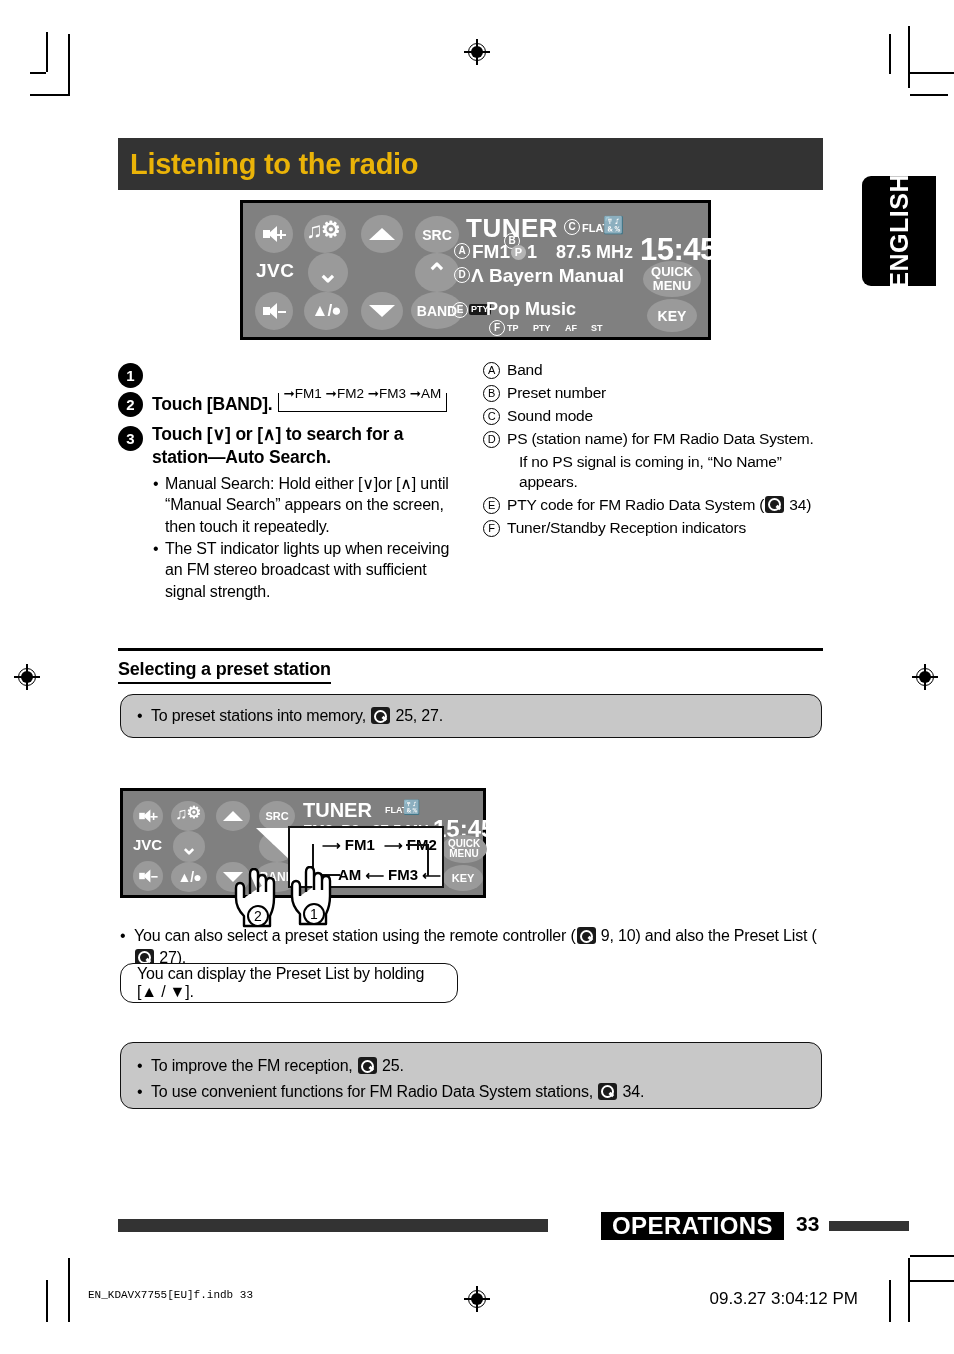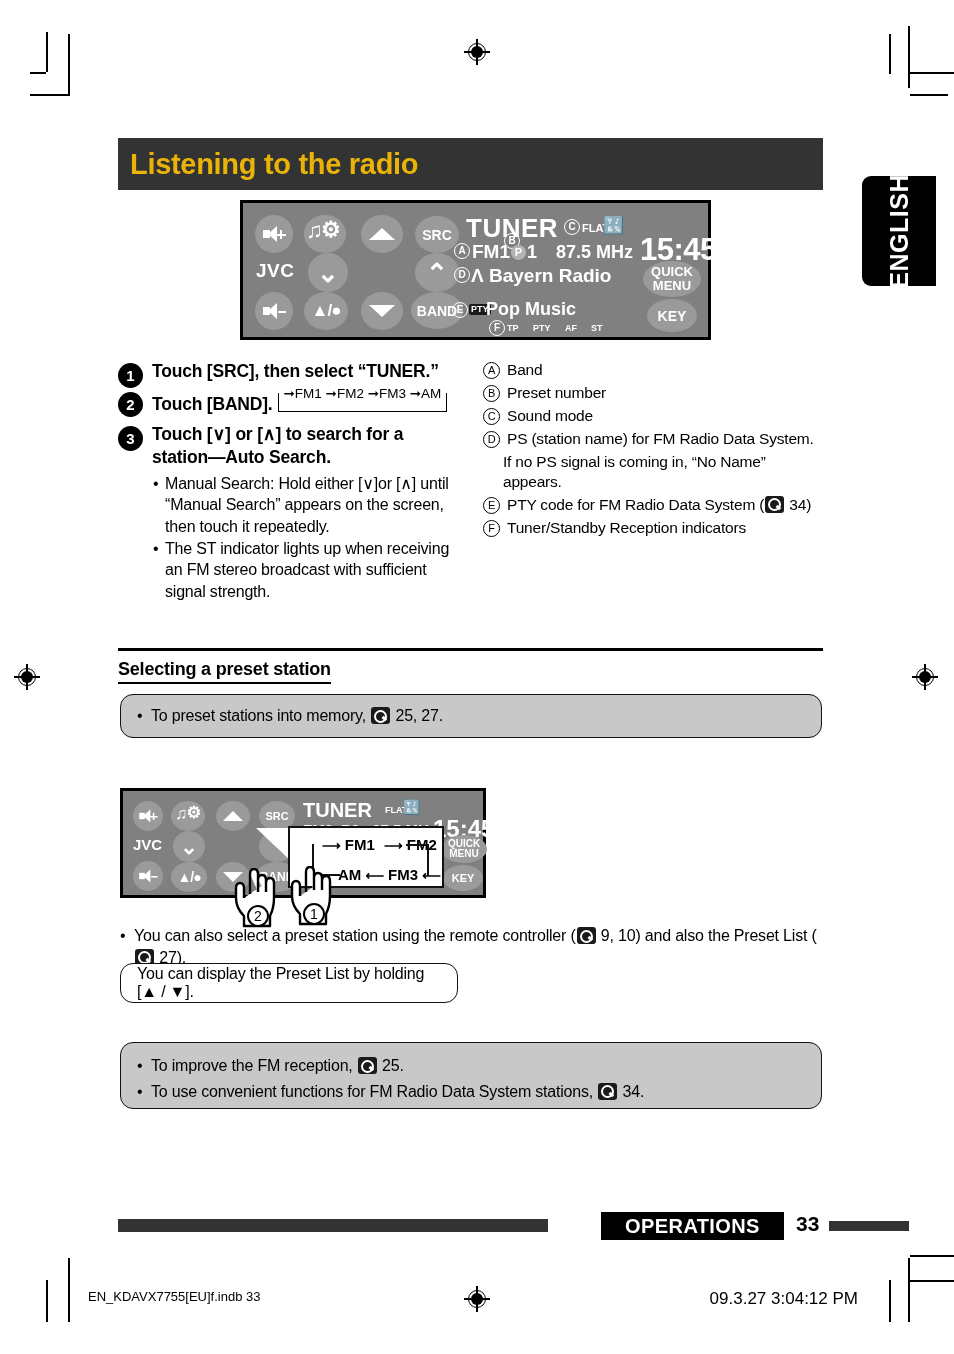--- a/index.html
+++ b/index.html
@@ -126,21 +126,21 @@
 
   
   .legend { position:absolute; left:483px; top:360px; width:340px; }
   .legend-row { display:flex; align-items:flex-start; font-size:15.5px; line-height:1.32; margin-bottom:2.5px; letter-spacing:-0.2px;}
   .legend-mark {
     flex:0 0 auto; width:17px; height:17px; border-radius:50%;
     border:1.3px solid #000; font-size:11px; font-weight:normal;
     display:flex; align-items:center; justify-content:center;
     margin-right:7px; margin-top:2px;
   }
-  .legend-cont { margin-left:20px; font-size:15.5px; line-height:1.32; letter-spacing:-0.2px;}
+  .legend-cont { margin-left:36px; font-size:15.5px; line-height:1.32; letter-spacing:-0.2px;}
 
   
   .mag {
     display:inline-block; width:19px; height:17px; background:#1a1a1a;
     border-radius:3px; position:relative; vertical-align:-3px; margin:0 1px;
   }
   .mag::before {
     content:""; position:absolute; left:3px; top:2.5px; width:9px; height:9px;
     border:2px solid #fff; border-radius:50%;
   }
@@ -185,26 +185,26 @@
   }
 
   
   .hand { position:absolute; z-index:8; }
 
   
   .foot-rule-l { position:absolute; left:118px; top:1219px; width:430px; height:13px; background:#333; }
   .foot-rule-r { position:absolute; left:829px; top:1221px; width:80px; height:10px; background:#333; }
   .foot-tag {
     position:absolute; left:601px; top:1212px; width:183px; height:28px;
-    background:#000; color:#fff; font-size:20px; font-weight:bold;
+    background:#000; color:#fff; font-size:24px; font-weight:bold;
     display:flex; align-items:center; justify-content:center; letter-spacing:0.4px;
   }
   .foot-page { position:absolute; left:796px; top:1212px; font-size:21px; font-weight:bold; }
 
-  .imprint-l { position:absolute; left:88px; top:1289px; font-size:13px; }
+  .imprint-l { position:absolute; left:88px; top:1289px; font-size:11px;font-family:Liberation Mono, monospace; }
   .imprint-r { position:absolute; right:96px; top:1289px; font-size:17px;margin-left:35px; }
 </style>
 </head>
 <body>
 
 <div class="crop" style="left:46px;top:32px;width:1.5px;height:40px;"></div>
 <div class="crop" style="left:68px;top:34px;width:1.5px;height:62px;"></div>
 <div class="crop" style="left:30px;top:72px;width:16px;height:1.5px;"></div>
 <div class="crop" style="left:30px;top:94px;width:38px;height:1.5px;"></div>
 
@@ -309,21 +309,21 @@
 
   <div class="circ-mark" style="position:absolute;left:211px;top:40px;">A</div>
   <div class="disp" style="left:229px;top:38px;font-size:19px;">FM1</div>
   <div class="circ-mark" style="position:absolute;left:261px;top:30px;">B</div>
   <div class="pdot" style="position:absolute;left:268px;top:42px;">P</div>
   <div class="disp" style="left:284px;top:39px;font-size:18px;">1</div>
   <div class="disp" style="left:313px;top:39px;font-size:18px;">87.5 MHz</div>
   <div class="disp" style="left:397px;top:29px;font-size:31px;letter-spacing:-0.5px;">15:45</div>
 
   <div class="circ-mark" style="position:absolute;left:211px;top:64px;">D</div>
-  <div class="disp" style="left:228px;top:62px;font-size:19px;">Λ&nbsp;<span>Bayern Radio</span></div>
+  <div class="disp" style="left:228px;top:62px;font-size:19px;">Λ&nbsp;<span>Bayern Manual</span></div>
 
   <div class="btn" style="left:400px;top:58px;width:58px;height:36px;flex-direction:column;line-height:1.05;">
     <span style="font-size:13px;">QUICK</span>
     <span style="font-size:13px;">MENU</span>
   </div>
 
   <div class="circ-mark" style="position:absolute;left:209px;top:99px;">E</div>
   <div class="pty-box" style="position:absolute;left:226px;top:101px;">PTY</div>
   <div class="disp" style="left:243px;top:96px;font-size:18px;">Pop Music</div>
 
@@ -335,21 +335,20 @@
 
   <div class="btn" style="left:404px;top:96px;width:50px;height:33px;">
     <span style="font-size:14px;">KEY</span>
   </div>
 </div>
 
 <div class="steps">
 
   <div class="step-row">
     <div class="step-num">1</div>
-    <div class="step-txt">Touch [SRC], then select “TUNER.”</div>
   </div>
 
   <div class="step-row" style="align-items:center;margin-top:4px;">
     <div class="step-num" style="margin-top:0;">2</div>
     <div class="step-txt">Touch [BAND].</div>
     <div class="band-flow">
       <span class="fl">➞<span>FM1</span>
       ➞<span>FM2</span>
       ➞<span>FM3</span>
       ➞<span>AM</span></span>

